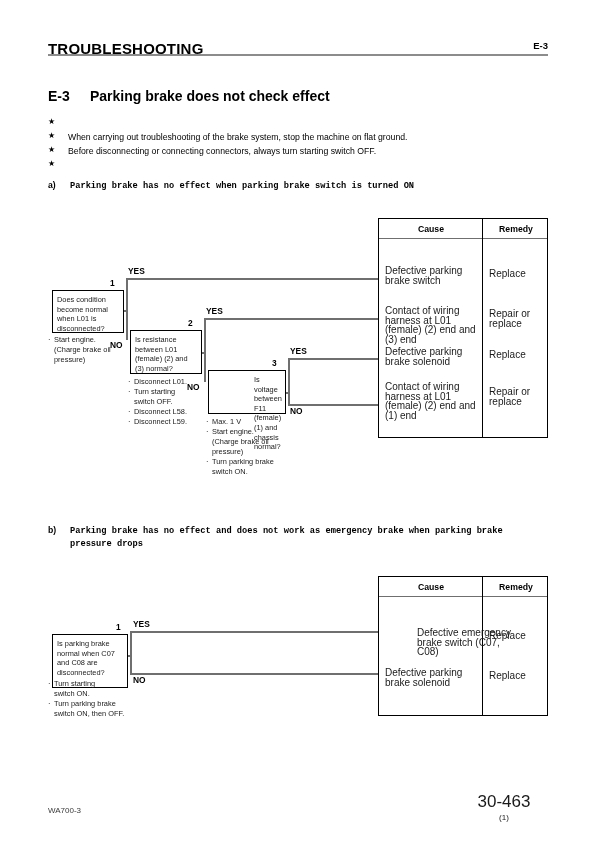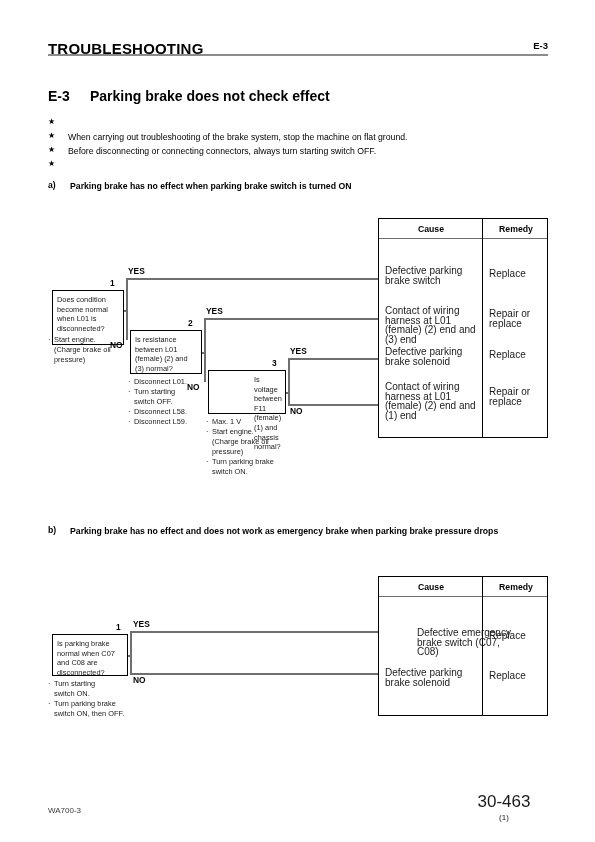--- a/index.html
+++ b/index.html
@@ -98,20 +98,21 @@
     position: absolute;
     left: 0;
     top: 0;
   }
   .subsec .sub-text {
     position: absolute;
     left: 22px;
     top: 0;
     width: 478px;
     line-height: 12.5px;
+    font-family: Liberation Mono, monospace;
   }
 
   
   .crtable {
     position: absolute;
     border: 1.2px solid #000;
     box-sizing: border-box;
     background: #fff;
   }
   .crtable .cr-head {
@@ -271,21 +272,21 @@
   <div class="cr-cell" style="left:6px; top:87px; width:94px;">Contact of wiring harness at L01 (female) (2) end and (3) end</div>
   <div class="cr-cell" style="left:110px; top:90px; width:56px;">Repair or replace</div>
 
   <div class="cr-cell" style="left:6px; top:128px; width:94px;">Defective parking brake solenoid</div>
   <div class="cr-cell" style="left:110px; top:131px; width:56px;">Replace</div>
 
   <div class="cr-cell" style="left:6px; top:163px; width:94px;">Contact of wiring harness at L01 (female) (2) end and (1) end</div>
   <div class="cr-cell" style="left:110px; top:168px; width:56px;">Repair or replace</div>
 </div>
 
-<div class="qbox" style="left:52px; top:290px; width:72px; height:55px;">Does condition become normal when L01 is disconnected?</div>
+<div class="qbox" style="left:52px; top:290px; width:72px; height:43px;">Does condition become normal when L01 is disconnected?</div>
 <div class="qnum" style="left:110px; top:278px;">1</div>
 <div class="notes" style="left:48px; top:335px;">
   <div class="nrow"><span class="dot">·</span><span>Start engine.</span></div>
   <div class="ncont">(Charge brake oil</div>
   <div class="ncont">pressure)</div>
 </div>
 
 <div class="vline" style="left:126px; top:278px; height:62px;"></div>
 <div class="hline" style="left:126px; top:278px; width:252px;"></div>
 <div class="branch-lbl" style="left:128px; top:266px;">YES</div>
@@ -337,21 +338,21 @@
   </div>
   <div class="vdiv" style="left:103px;"></div>
 
   <div class="cr-cell" style="left:6px; top:51px; width:94px;margin-left:32px;">Defective emergency brake switch (C07, C08)</div>
   <div class="cr-cell" style="left:110px; top:54px; width:56px;">Replace</div>
 
   <div class="cr-cell" style="left:6px; top:91px; width:94px;">Defective parking brake solenoid</div>
   <div class="cr-cell" style="left:110px; top:94px; width:56px;">Replace</div>
 </div>
 
-<div class="qbox" style="left:52px; top:634px; width:76px; height:42px;">Is parking brake normal when C07 and C08 are disconnected?</div>
+<div class="qbox" style="left:52px; top:634px; width:76px; height:54px;">Is parking brake normal when C07 and C08 are disconnected?</div>
 <div class="qnum" style="left:116px; top:622px;">1</div>
 <div class="notes" style="left:48px; top:679px;">
   <div class="nrow"><span class="dot">·</span><span>Turn starting</span></div>
   <div class="ncont">switch ON.</div>
   <div class="nrow"><span class="dot">·</span><span>Turn parking brake</span></div>
   <div class="ncont">switch ON, then OFF.</div>
 </div>
 <div class="vline" style="left:130px; top:631px; height:44px;"></div>
 <div class="hline" style="left:130px; top:631px; width:248px;"></div>
 <div class="hline" style="left:130px; top:673px; width:248px;"></div>

